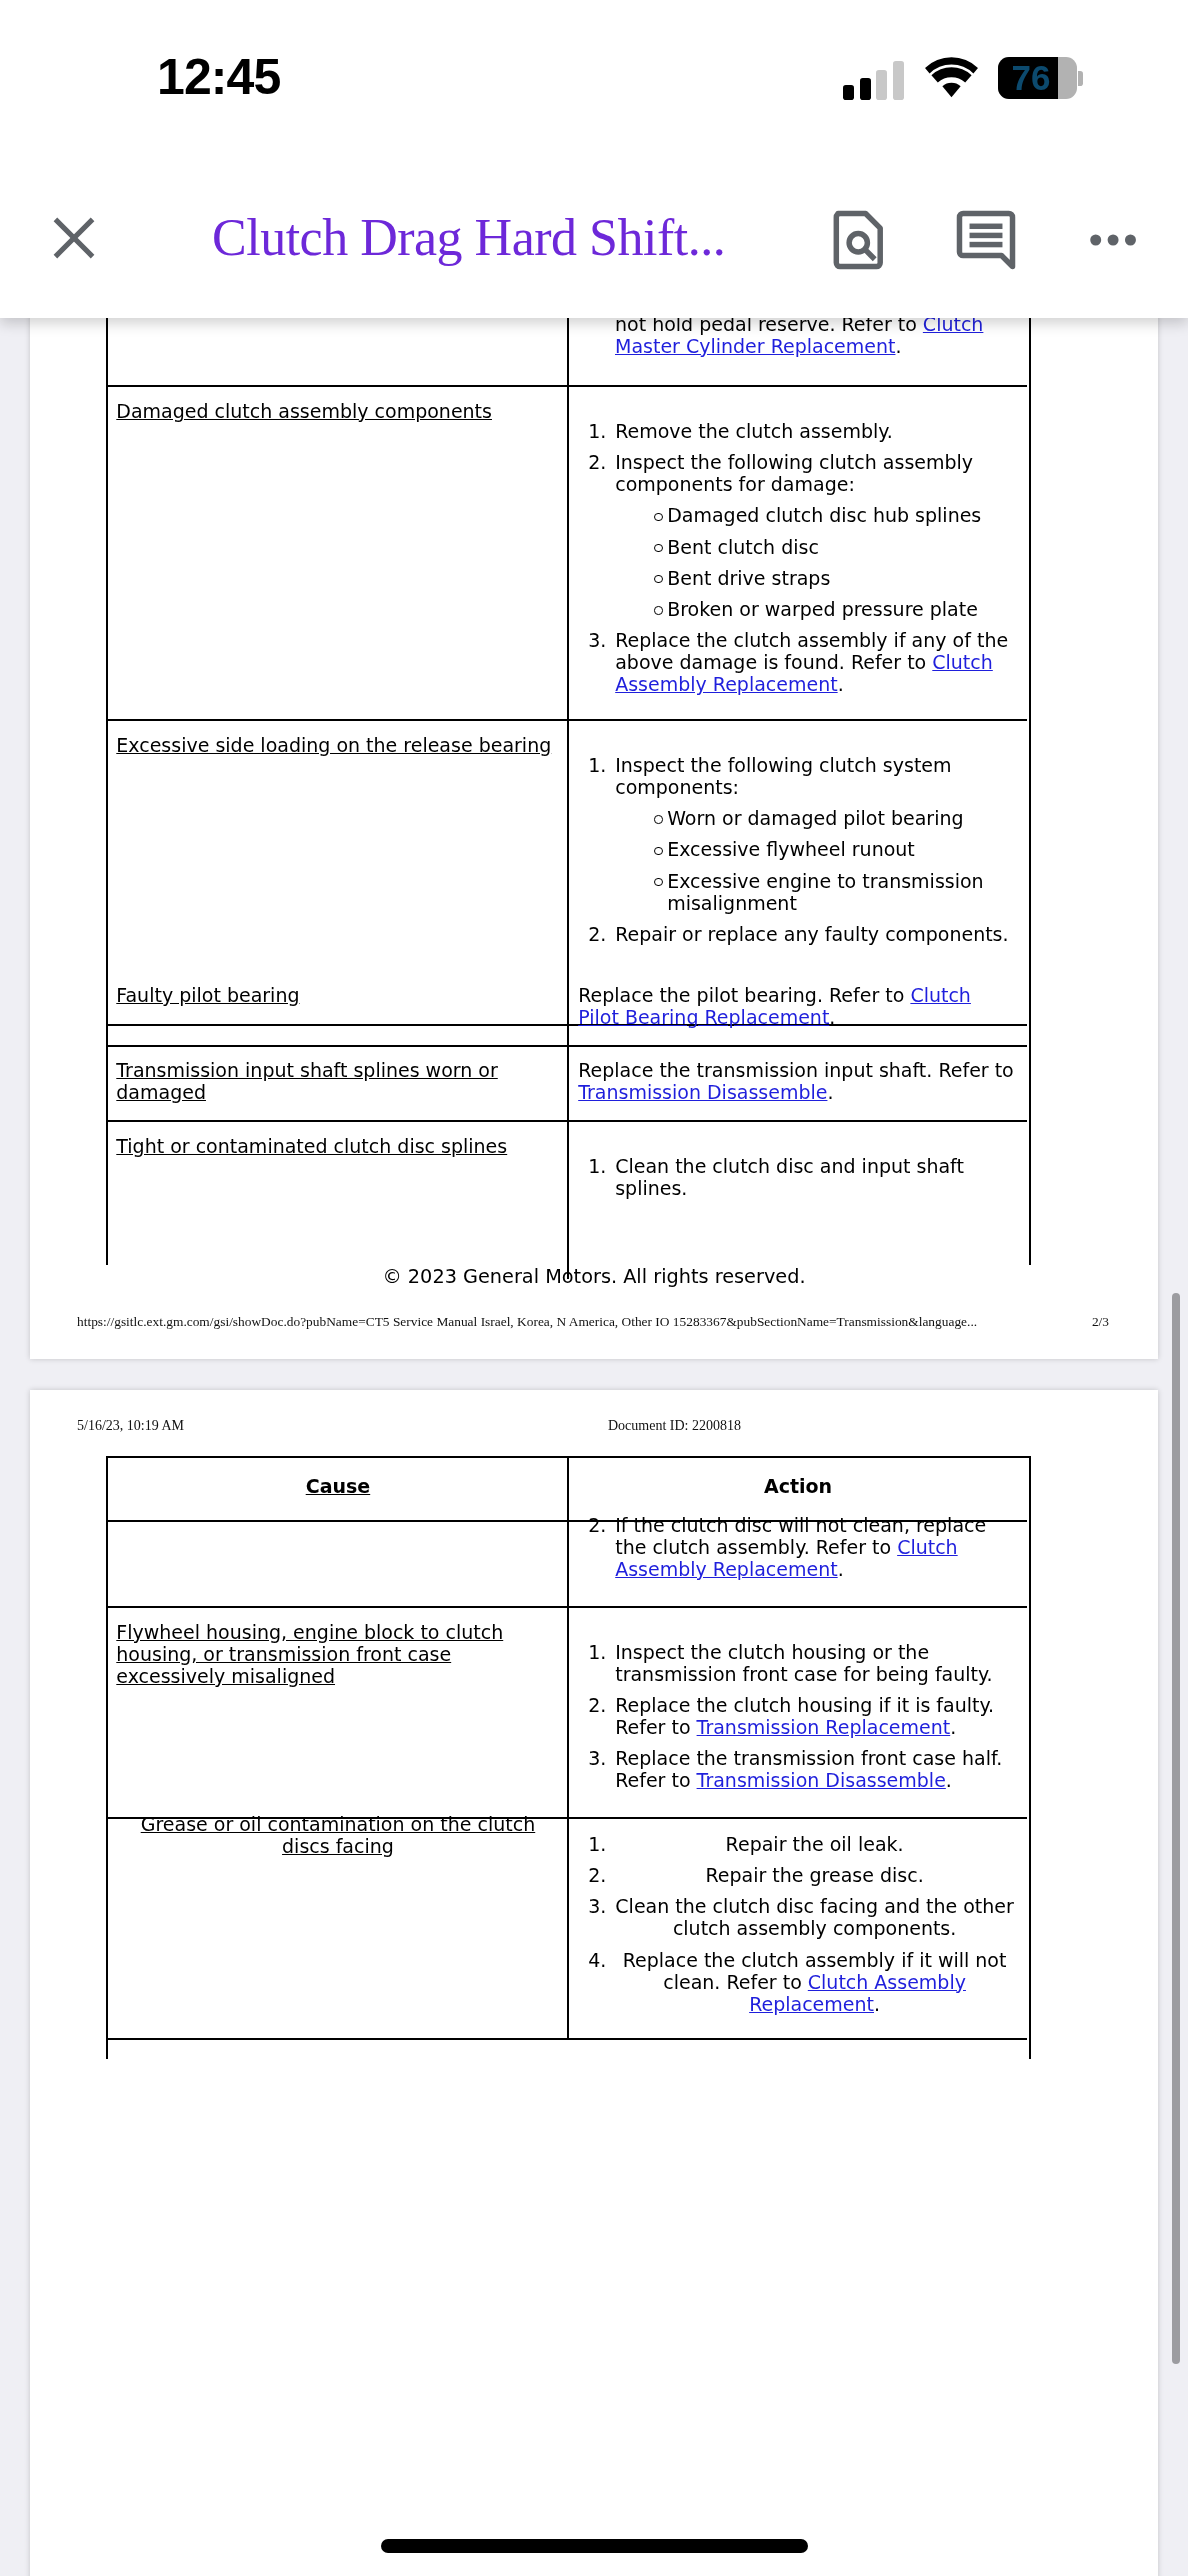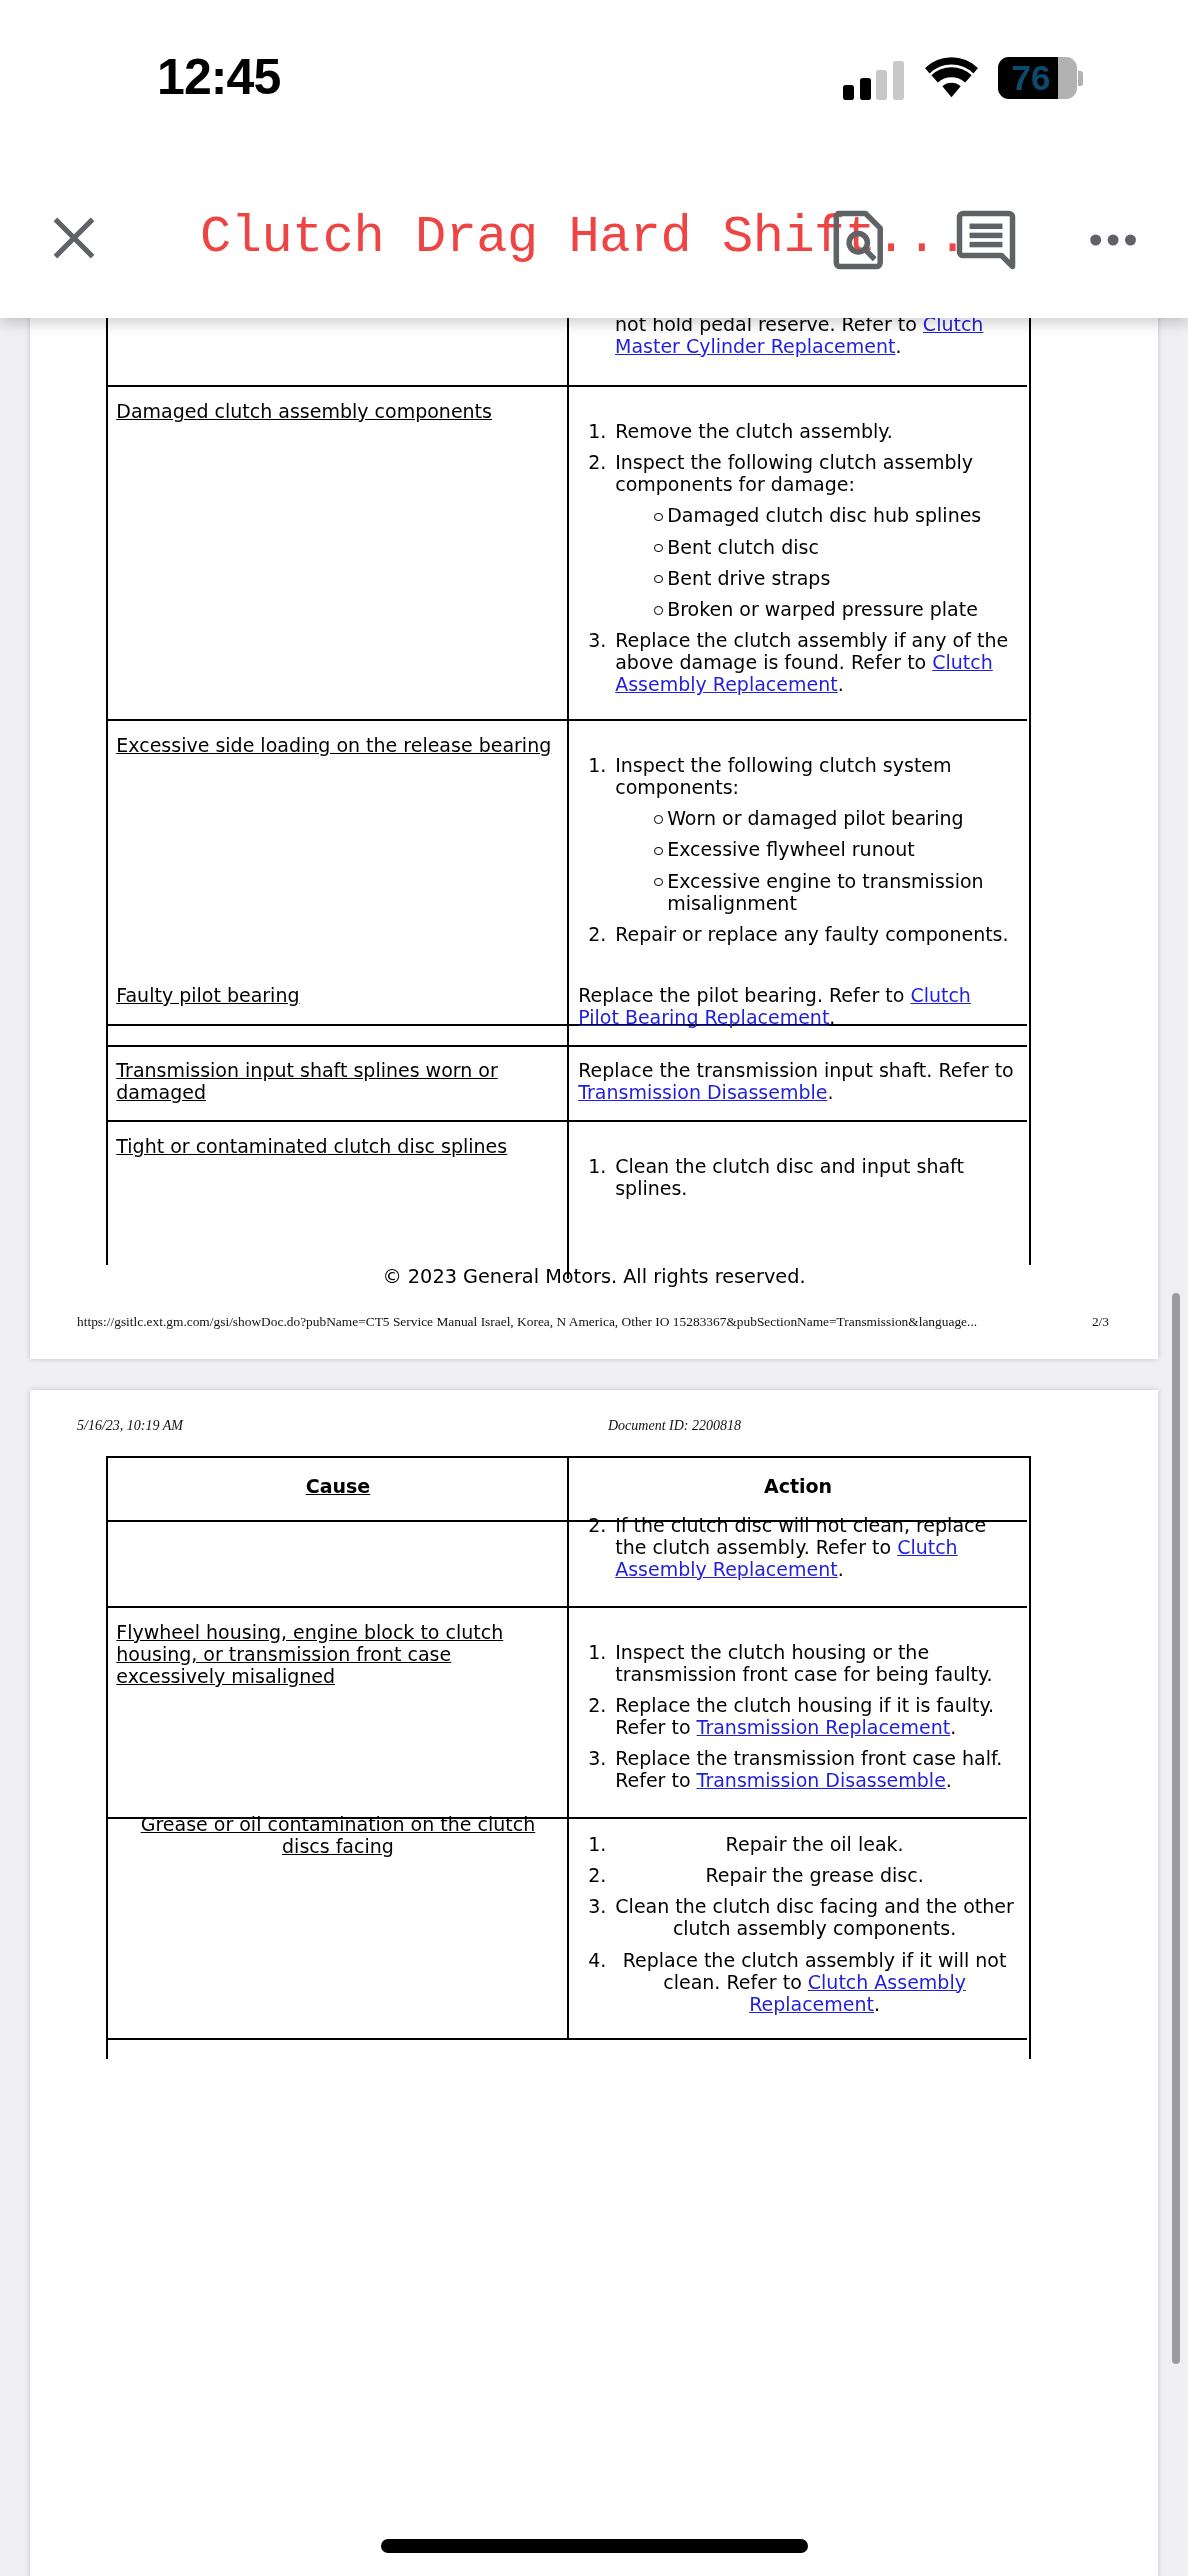--- a/index.html
+++ b/index.html
@@ -29,21 +29,21 @@
   ul.sub li::before { content: ""; position: absolute; left: 39px; top: 8.3px; width: 6.4px; height: 6.4px;
                       border: 1.5px solid #000; border-radius: 50%; }
   a.link { color: #1a0dab; color: #1f1fdc; text-decoration: underline; }
 
   .copyright { position: absolute; top: 989px; left: 0; width: 1128px; text-align: center;
                font-size: 19.3px; }
   .url-footer { position: absolute; top: 1038px; left: 47px; width: 1032px;
                 font-family: "Liberation Serif", serif; font-size: 13.4px; color: #111; white-space: nowrap; }
   .url-footer .pg { position: absolute; right: 0; top: 0; }
 
-  .print-head { position: absolute; top: 28px; font-family: "Liberation Serif", serif; font-size: 14px; color: #111; font-style: italic; }
+  .print-head { position: absolute; top: 28px; font-family: "Liberation Serif", serif; font-size: 14px; color: #111; }
 
   
   .scrollbar { position: absolute; left: 1172px; top: 1293px; width: 8.3px; height: 1071px;
                background: #9c9ca0; border-radius: 4.6px; }
 
   
   .topbar { position: absolute; left: 0; top: 0; width: 1188px; height: 318px; background: #fff;
             box-shadow: 0 5.5px 13px rgba(0,0,0,0.18); z-index: 5; }
   .status-time { position: absolute; left: 157px; top: 48px; font-family: "Liberation Sans", sans-serif;
                  font-weight: bold; font-size: 50px; letter-spacing: -0.9px; }
@@ -51,22 +51,22 @@
   .signal span { position: absolute; bottom: 0; width: 11px; border-radius: 2.8px; }
   .wifi { position: absolute; left: 924px; top: 57px; width: 55px; height: 42px; }
   .battery { position: absolute; left: 998px; top: 57px; width: 85px; height: 42px; }
   .battery .body { position: absolute; left: 0; top: 0; width: 79px; height: 42px; border-radius: 11px; overflow: hidden; background: #b2b2b2; }
   .battery .fill { position: absolute; left: 0; top: 0; width: 60px; height: 42px; background: #000; }
   .battery .pct { position: absolute; left: 0; top: 0; width: 66px; height: 42px; text-align: center;
                   color: #0c4a6e; font-family: "Liberation Sans", sans-serif; font-weight: bold; font-size: 35px; line-height: 42px; }
   .battery .nub { position: absolute; right: 0; top: 14px; width: 4.6px; height: 14.7px; background: #b2b2b2; border-radius: 0 2.8px 2.8px 0; }
 
   .close-btn { position: absolute; left: 48px; top: 212px; width: 52px; height: 52px; }
-  .doc-title { position: absolute; left: 200px; top: 208px; font-family: Liberation Mono, monospace;
-               font-size: 52px; color: #ef4444; white-space: nowrap; letter-spacing: -0.5px; }
+  .doc-title { position: absolute; left: 212px; top: 208px; font-family: Liberation Serif, serif;
+               font-size: 52px; color: #6d28d9; white-space: nowrap; letter-spacing: -0.5px; }
   .icon-btn { position: absolute; top: 208px; width: 64px; height: 64px; }
 
   .home-indicator { position: absolute; left: 381px; top: 2539px; width: 427px; height: 14px;
                     border-radius: 7.4px; background: #000; z-index: 6; }
 </style>
 </head>
 <body>
 
 <div class="doc-bg"></div>
 

